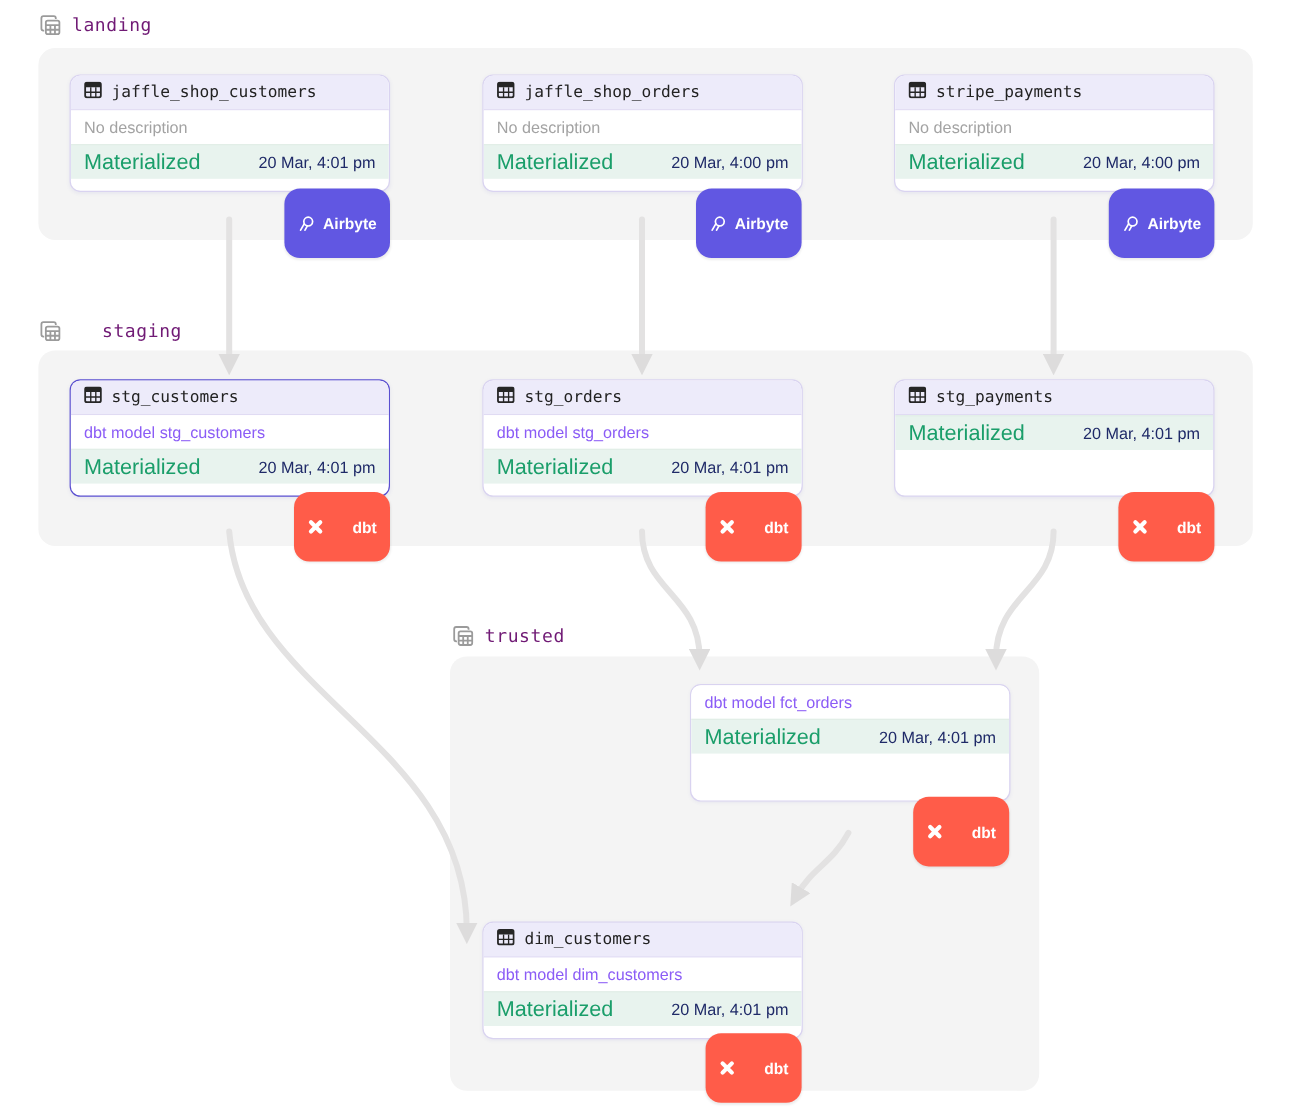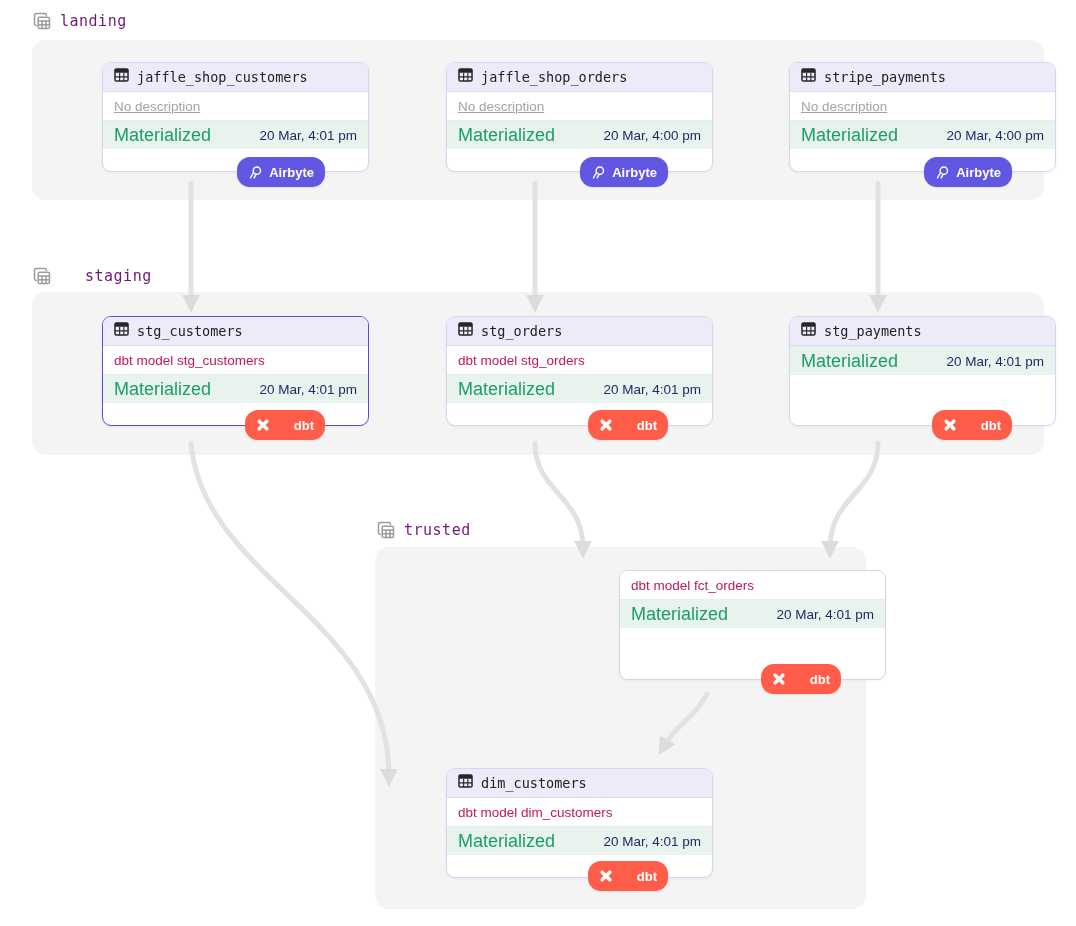--- a/index.html
+++ b/index.html
@@ -15,46 +15,46 @@
     position:absolute;display:flex;align-items:center;gap:8px;z-index:2;
     color:#701a75;font-size:15px;font-weight:500;letter-spacing:.5px;
   }
   .group-label .glyph{display:flex;align-items:center;}
 
   
   svg.edges{position:absolute;left:0;top:0;z-index:1;pointer-events:none;}
 
   
   .card{
-    position:absolute;width:267px;height:110px;z-index:2;background:#ffffff;
+    position:absolute;width:267px;height:98px;z-index:2;background:#ffffff;
     border:1px solid #d9d3f0;border-radius:9px;overflow:hidden;
-    box-shadow:0 1px 3px rgba(90,80,180,.07);box-sizing:border-box;margin-left:44px;
+    box-shadow:0 1px 3px rgba(90,80,180,.07);box-sizing:border-box;
   }
   .card.selected{border:1.5px solid #5a4fd0;}
   .card .hd{
     height:28px;display:flex;align-items:center;gap:8px;padding:0 11px;
     background:#edebfa;border-bottom:1px solid #e0dbf3;
   }
   .card .hd .title{font-size:13.5px;font-weight:500;color:#222222;white-space:nowrap;}
   .card .bd{
     height:28px;display:flex;align-items:center;padding:0 11px;
-    font-size:13.5px;color:#be185d;background:#ffffff;
-  }
-  .card .bd.empty{color:#a3a3a3;text-decoration:underline;}
+    font-size:13.5px;color:#8b5cf6;background:#ffffff;
+  }
+  .card .bd.empty{color:#a3a3a3;}
   .card .ft{
     height:28px;display:flex;align-items:center;justify-content:space-between;
     padding:0 11px;background:#e8f3ee;border-top:1px solid #e2eee7;
   }
   .card .ft .status{font-size:18px;color:#1a9e6a;}
   .card .ft .ts{font-size:13.5px;color:#1f2a68;text-align:right;}
 
   
   .badge{
     position:absolute;z-index:3;height:26px;display:inline-flex;align-items:center;
-    gap:6px;padding:2px 11px;border-radius:13px;color:#ffffff;font-size:13px;
+    gap:6px;padding:16px 11px;border-radius:13px;color:#ffffff;font-size:13px;
     font-weight:700;box-shadow:0 1px 2px rgba(0,0,0,.08);cursor:pointer;
   }
   .badge.airbyte{background:#6157e2;}
   .badge.dbt{background:#ff5c49;gap:24px;}
   .badge .bicon{display:flex;align-items:center;}
 </style>
 </head>
 <body>
 
 <div class="canvas">

